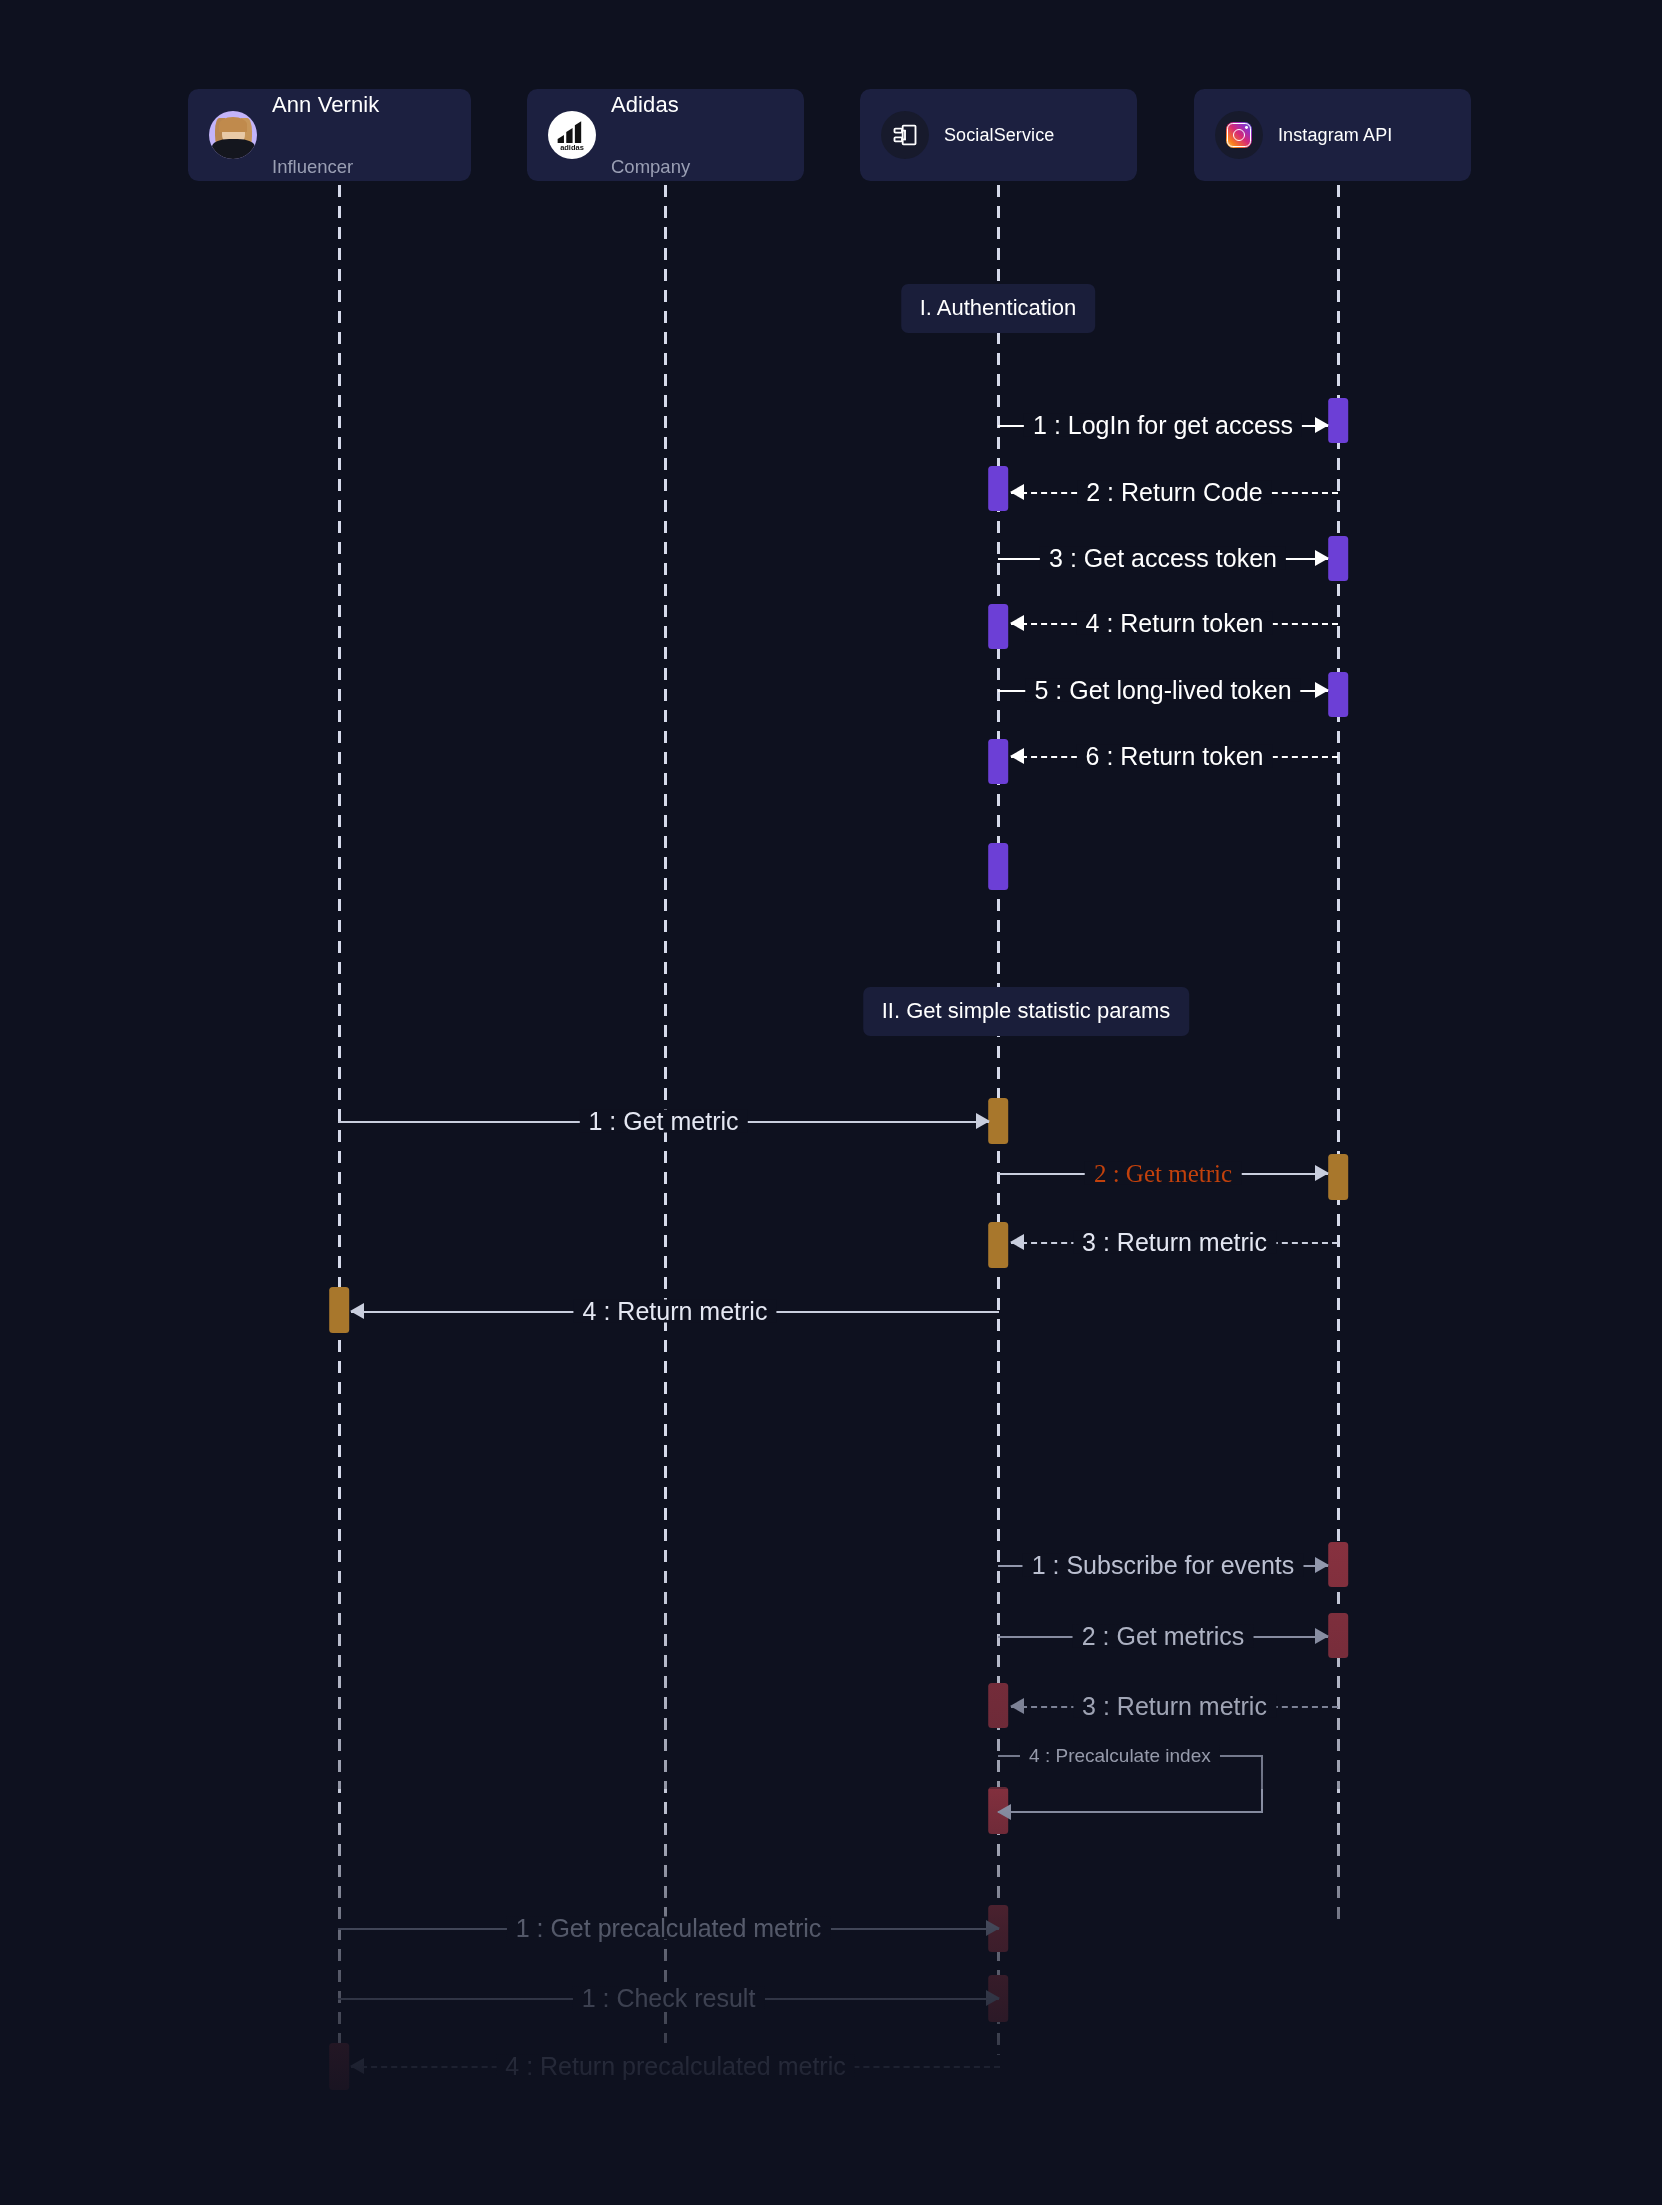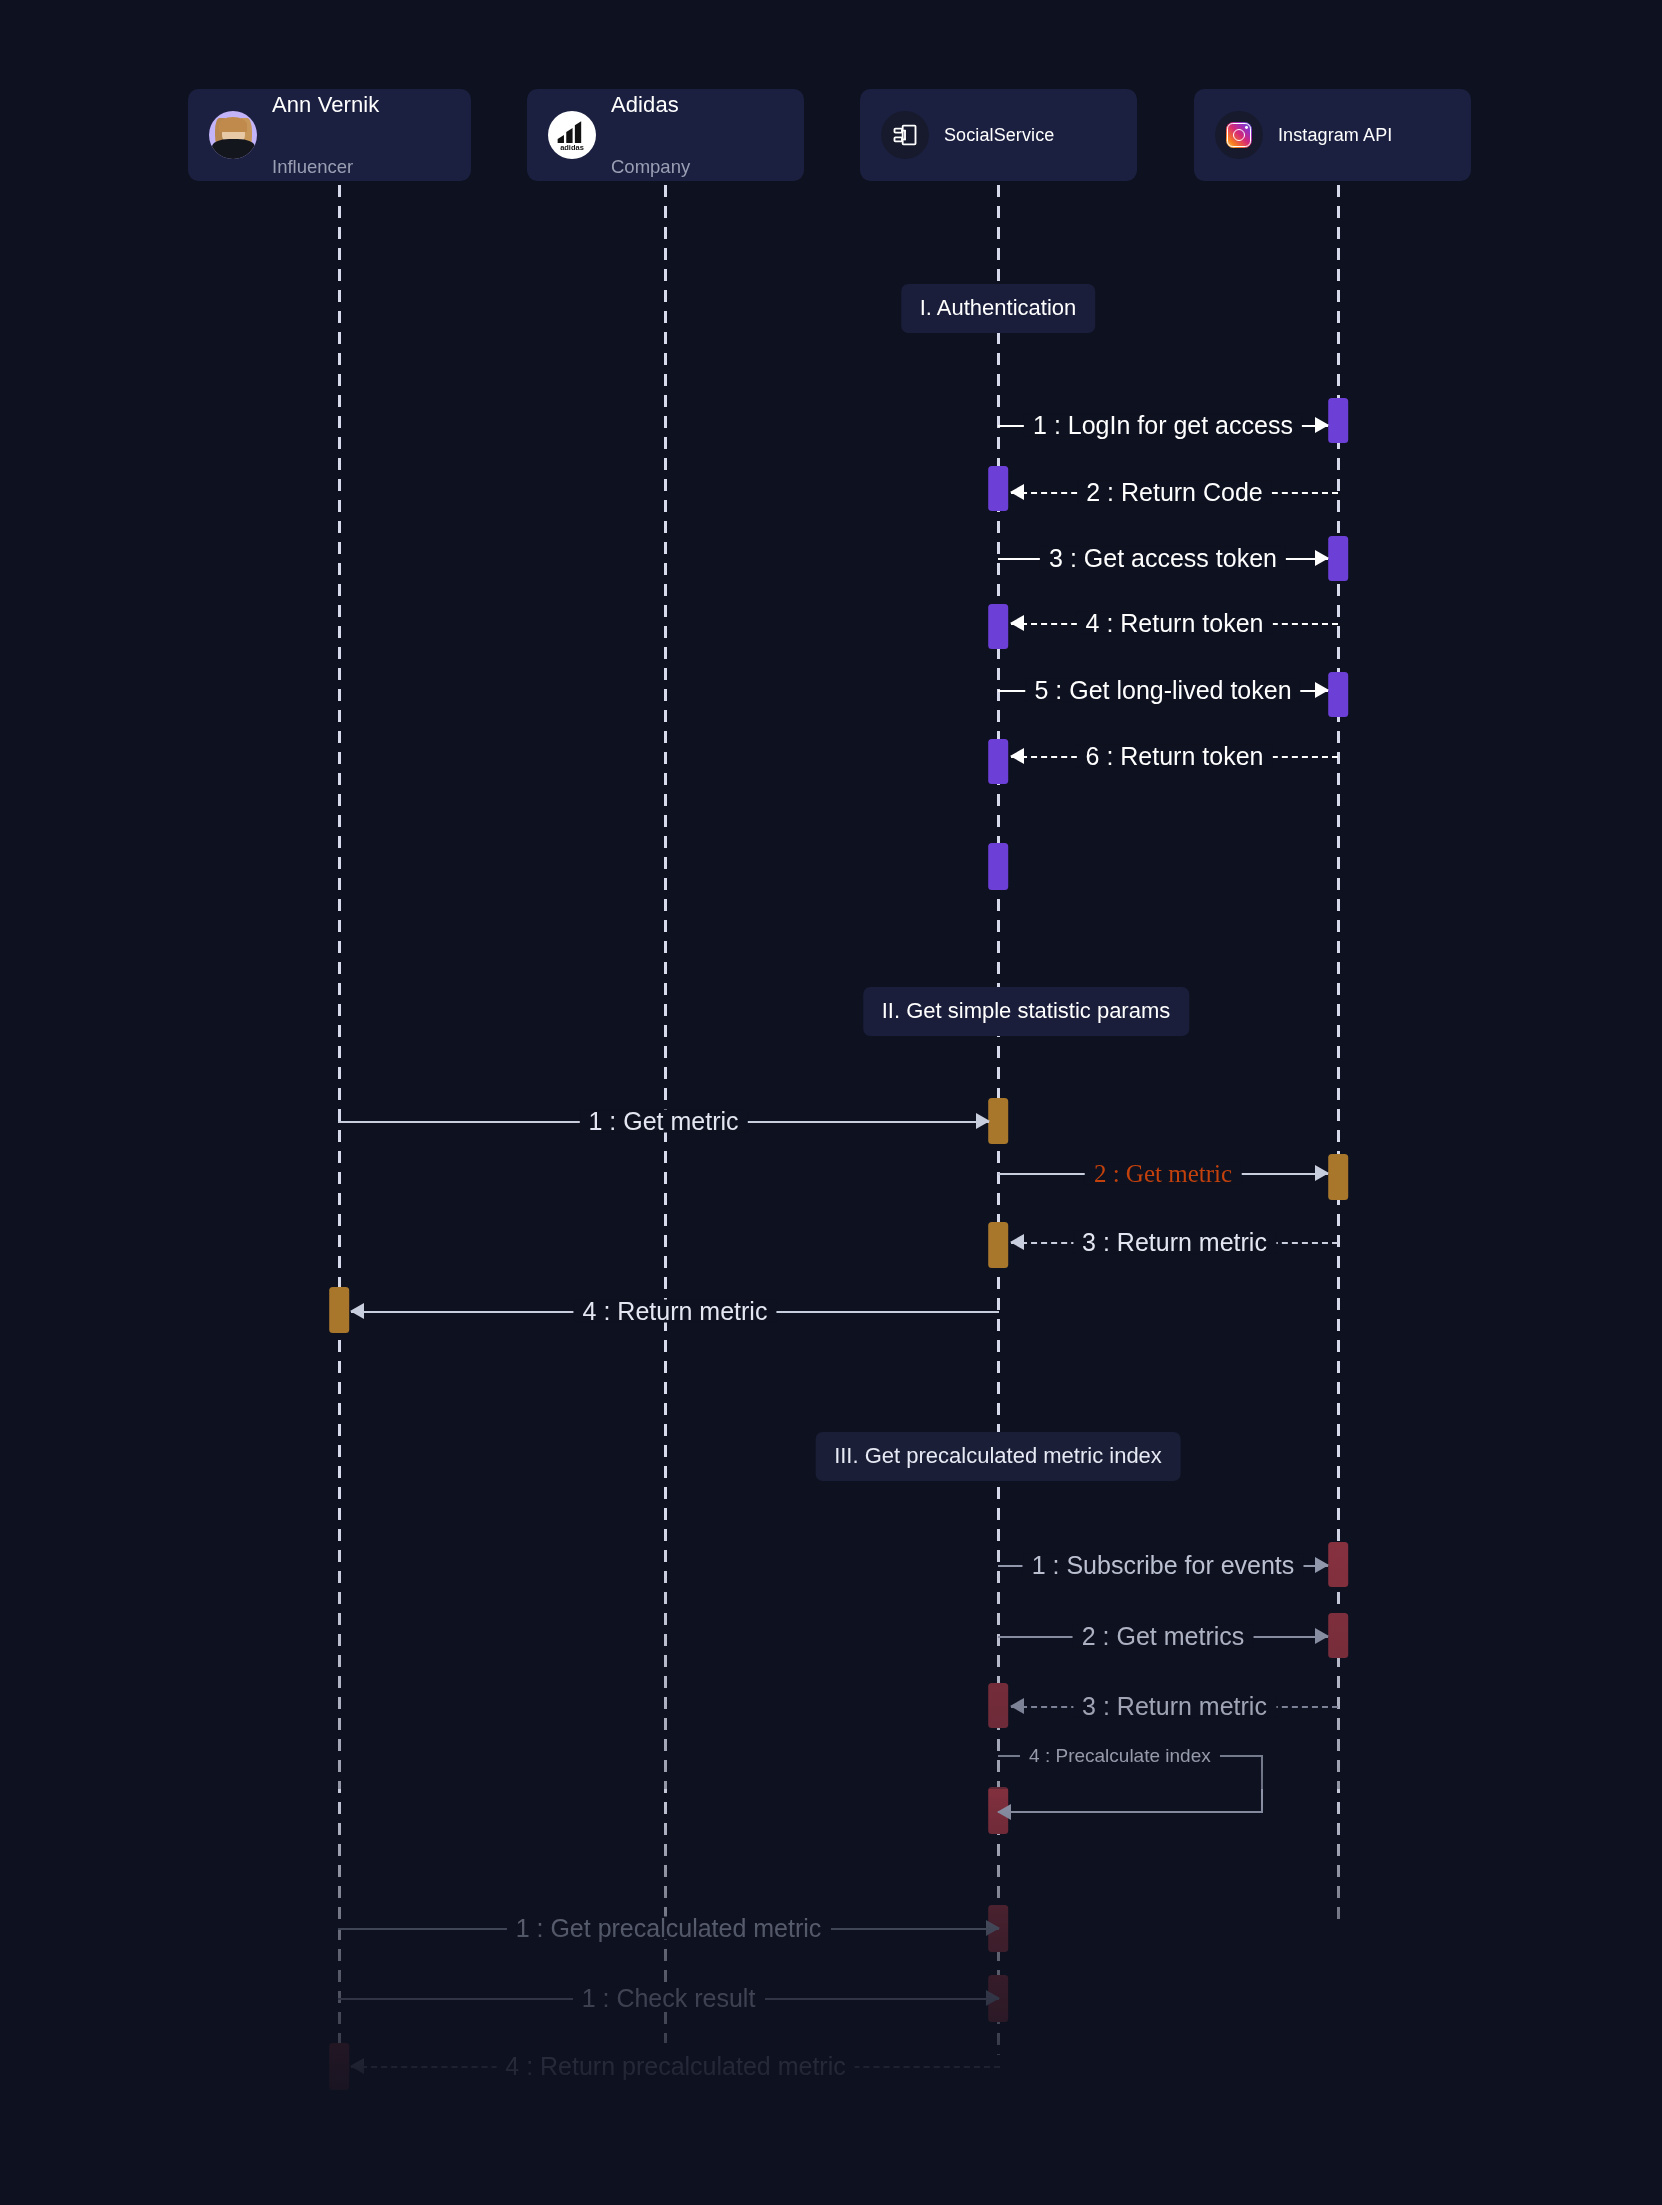--- a/index.html
+++ b/index.html
@@ -353,21 +353,20 @@
     <div class="head-l" style="border-right-color:#C9CEDE;"></div>
     <div class="label" style="color:#E4E7F2;">3 : Return metric</div>
   </div>
 
   <div class="msg" style="left:351px; width:648px; top:1311px;">
     <div class="line" style="border-top-color:#C9CEDE;"></div>
     <div class="head-l" style="border-right-color:#C9CEDE;"></div>
     <div class="label" style="color:#E4E7F2;">4 : Return metric</div>
   </div>
 
-  <div class="section-label" style="left:998px; top:1432px; color:#E7EAF4; background:#1A1E36;">III. Get precalculated metric index</div>
 
   <div class="activation" style="left:1338px; top:1542px; height:45px; background:#8B3240;"></div>
   <div class="activation" style="left:1338px; top:1613px; height:45px; background:#8B3240;"></div>
   <div class="activation" style="left:998px; top:1683px; height:45px; background:#8B3240;"></div>
   <div class="activation" style="left:998px; top:1787px; height:47px; background:#8B3240;"></div>
   <div class="activation" style="left:998px; top:1905px; height:47px; background:#7E2F3C;"></div>
   <div class="activation" style="left:998px; top:1975px; height:47px; background:#7E2F3C;"></div>
   <div class="activation" style="left:339px; top:2043px; height:47px; background:#6E2A36;"></div>
 
   <div class="msg" style="left:998px; width:330px; top:1565px;">

